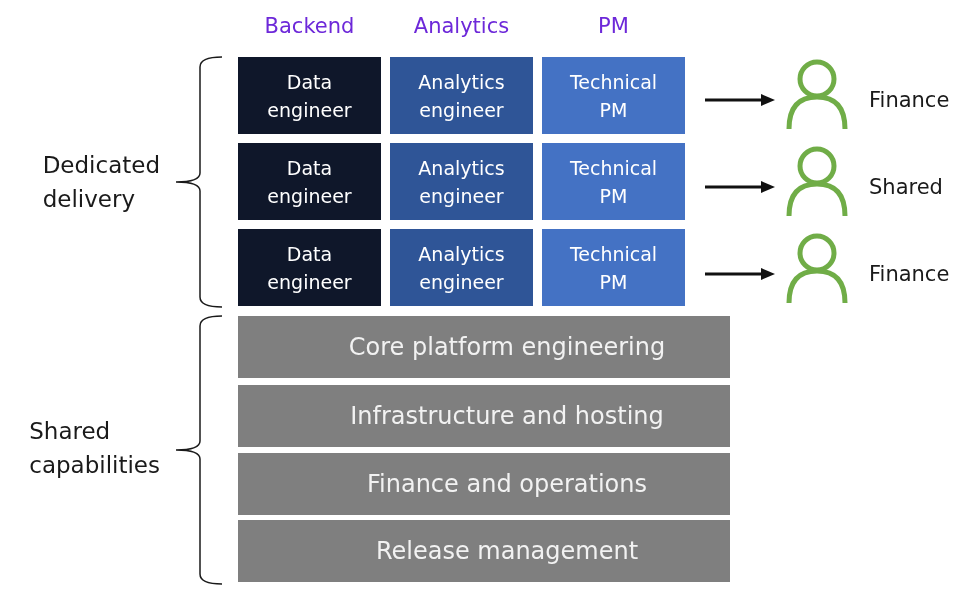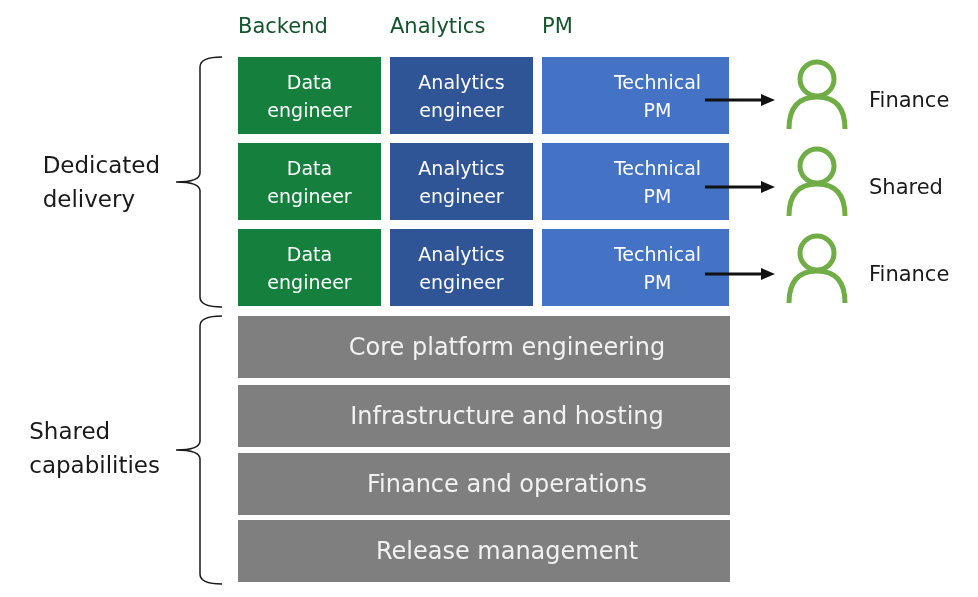--- a/index.html
+++ b/index.html
@@ -1,24 +1,24 @@
 <!DOCTYPE html>
 <html><head>
 <meta charset="utf-8">
 <style>
   html, body { margin:0; padding:0; background:#ffffff; }
   body { width:978px; height:597px; position:relative; overflow:hidden;
          font-family:"DejaVu Sans", "Liberation Sans", sans-serif; }
   .abs { position:absolute; }
-  .col-head { position:absolute; top:14px; width:143px; font-size:21px; color:#14532d; }
+  .col-head { position:absolute; top:14px; width:143px; text-align:center; font-size:21px; color:#6d28d9; }
   .box { position:absolute; width:143px; height:77px; display:flex; align-items:center; justify-content:center;
          text-align:center; color:#ffffff; font-size:19px; line-height:28px; white-space:pre-line; }
-  .c0 { background:#15803d; left:238px; }
+  .c0 { background:#0f172a; left:238px; }
   .c1 { background:#2f5597; left:390px; }
-  .c2 { background:#4472c4; left:542px;padding-left:44px; }
+  .c2 { background:#4472c4; left:542px; }
   .gray { position:absolute; left:238px; width:446px; height:62px; background:#7f7f7f; color:#f2f2f2;
           font-size:24px; display:flex; align-items:center; justify-content:center;padding-left:46px; }
   .group-label { position:absolute; right:818px; text-align:left; font-size:23px; line-height:34px; color:#1a1a1a; white-space:pre-line; }
   .team-label { position:absolute; left:869px; font-size:21px; color:#1a1a1a; }
   svg.brace { position:absolute; }
 </style>
 </head>
 <body>
 
 <div class="col-head" style="left:238px">Backend</div>

